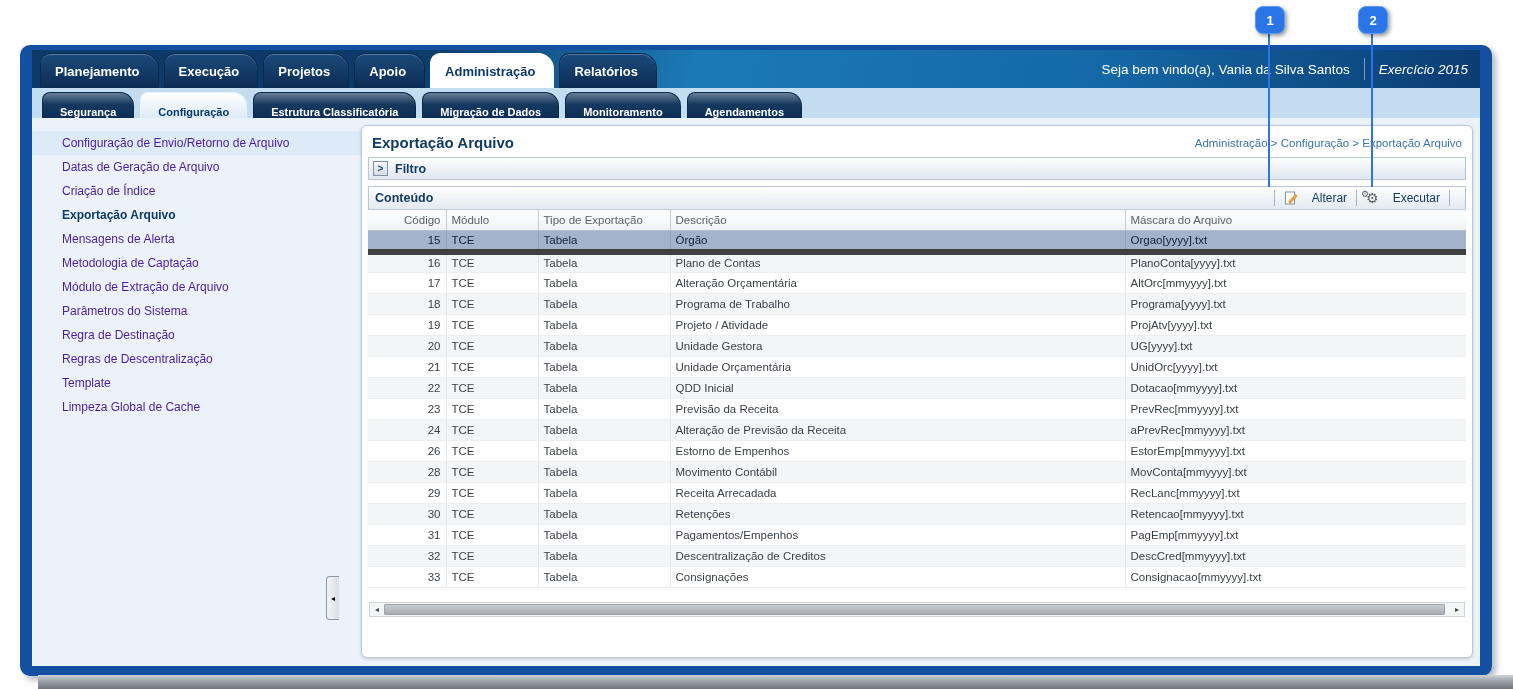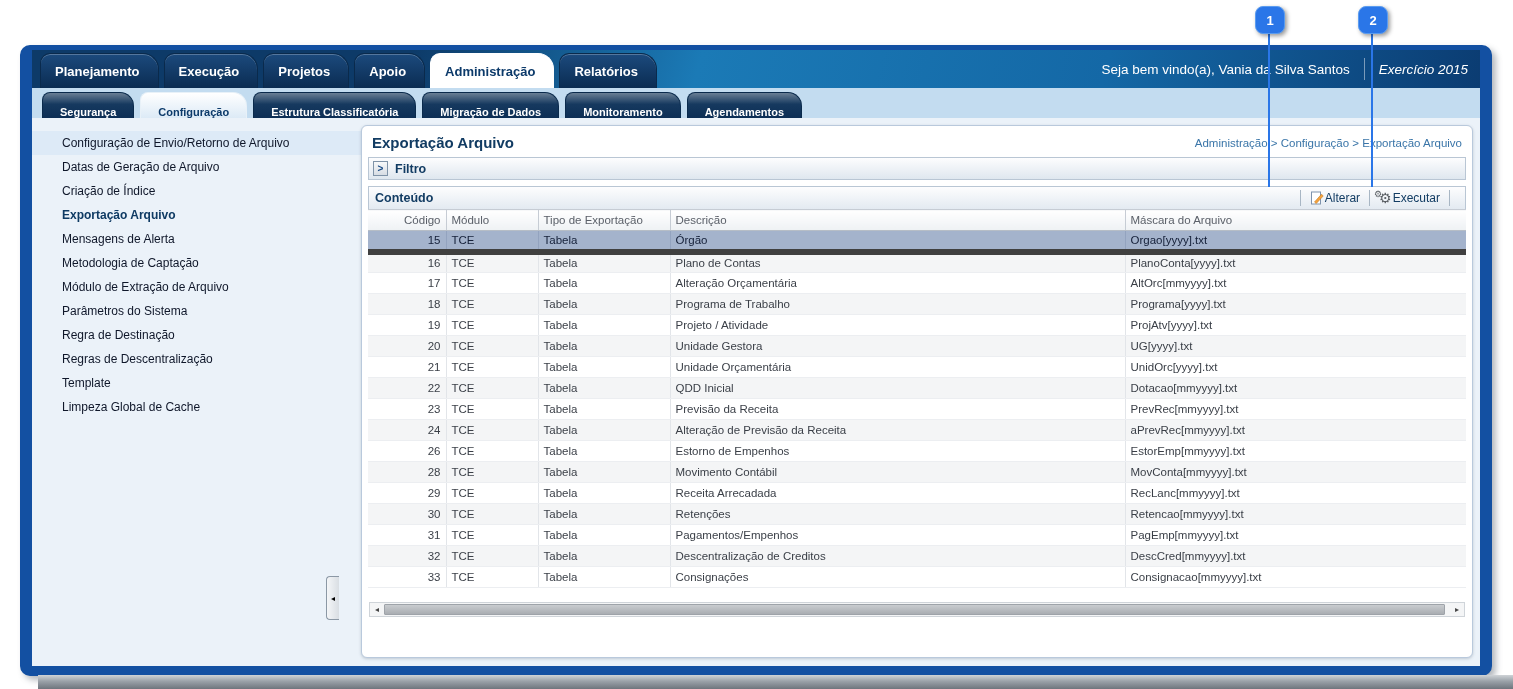--- a/index.html
+++ b/index.html
@@ -33,21 +33,21 @@
   .subtab-row{ height:30px; flex:none; background:#c3dcf0; display:flex; align-items:flex-end; padding-left:10px; }
   .subtab{ height:26px; display:flex; align-items:flex-end; padding:0 17px; margin-right:6px;
            background:linear-gradient(#6a7f95 0%,#16395f 45%,#0c2e55 100%);
            border:1px solid #0a2a4c; border-bottom:none; border-radius:8px 14px 0 0;
            color:#fff; font-weight:bold; font-size:11px; cursor:pointer; white-space:nowrap;}
   .subtab.active{ background:linear-gradient(#ffffff,#dceaf6); color:#0c3a6a; border-color:#e8f1f8; }
 
   
   .content{ flex:1; display:flex; position:relative; background:#ebf2f9; }
   .sidebar{ width:329px; flex:none; padding-top:13px; }
-  .side-item{ font-size:12px; color:#0f172a; padding:5px 10px 5px 30px; cursor:pointer; line-height:14px;}
+  .side-item{ font-size:12px; color:#4c1d95; padding:5px 10px 5px 30px; cursor:pointer; line-height:14px;}
   .side-item.highlight{ background:#ddeaf7; }
   .side-item.active{ font-weight:bold; color:#0e3a63; }
   .collapse-handle{ position:absolute; left:294px; top:458px; width:13px; height:44px;
       background:linear-gradient(90deg,#f4f6f8,#d9dee3); border:1px solid #8b98a5; border-right:none;
       border-radius:4px 0 0 4px; display:flex; align-items:center; justify-content:center;
       font-size:8px; color:#000; cursor:pointer; }
 
   
   .panel{ flex:1; margin:7px 7px 8px 0; background:#fff; border:1px solid #b9c9dc; border-radius:6px;
           box-shadow:0 1px 3px rgba(60,80,100,.25); padding:5px 6px 10px 6px; display:flex; flex-direction:column; }
@@ -59,21 +59,21 @@
                display:flex; align-items:center; padding:0 4px; margin-bottom:6px; }
   .expander{ width:15px; height:15px; border:1px solid #7f93a8; background:linear-gradient(#f8f9fa,#d7dde4);
              color:#1b4c86; font-weight:bold; font-size:10px; line-height:13px; text-align:center; cursor:pointer; }
   .filter-label{ font-size:12.5px; font-weight:bold; color:#123c63; margin-left:7px; }
 
   .toolbar{ height:23px; border:1px solid #b9c6d4; border-bottom:none; background:linear-gradient(#fdfdfe,#e3eaf1);
             display:flex; align-items:center; padding:0 6px; }
   .toolbar-title{ font-size:12.5px; font-weight:bold; color:#123c63; }
   .toolbar-actions{ margin-left:auto; display:flex; align-items:center; height:100%; }
   .tb-sep{ width:1px; height:70%; background:#a8b6c4; margin:0 9px; }
-  .tool-btn{ display:flex; align-items:center; gap:1px; font-size:12px; color:#123c63; cursor:pointer; }
+  .tool-btn{ display:flex; align-items:center; gap:14px; font-size:12px; color:#123c63; cursor:pointer; }
   .gear-icon{ position:relative; font-size:14px; color:#5a5f64; line-height:14px; }
   .gear2{ position:absolute; left:-5px; top:-4px; font-size:9px; color:#5a5f64; }
 
   
   table{ border-collapse:collapse; width:100%; table-layout:fixed; }
   thead th{ height:21px; background:linear-gradient(#ffffff,#eef1f4); border-top:1px solid #c6ccd4;
             border-bottom:1px solid #b6bdc6; color:#5b6069; font-size:11.5px; font-weight:normal;
             text-align:left; padding:0 5px; border-left:1px solid #c6ccd4; overflow:hidden; white-space:nowrap;}
   thead th:first-child{ border-left:none; text-align:right; }
   tbody td{ height:21px; font-size:11.5px; color:#3a3f47; padding:0 5px; border-left:1px solid #e2e5e9;

